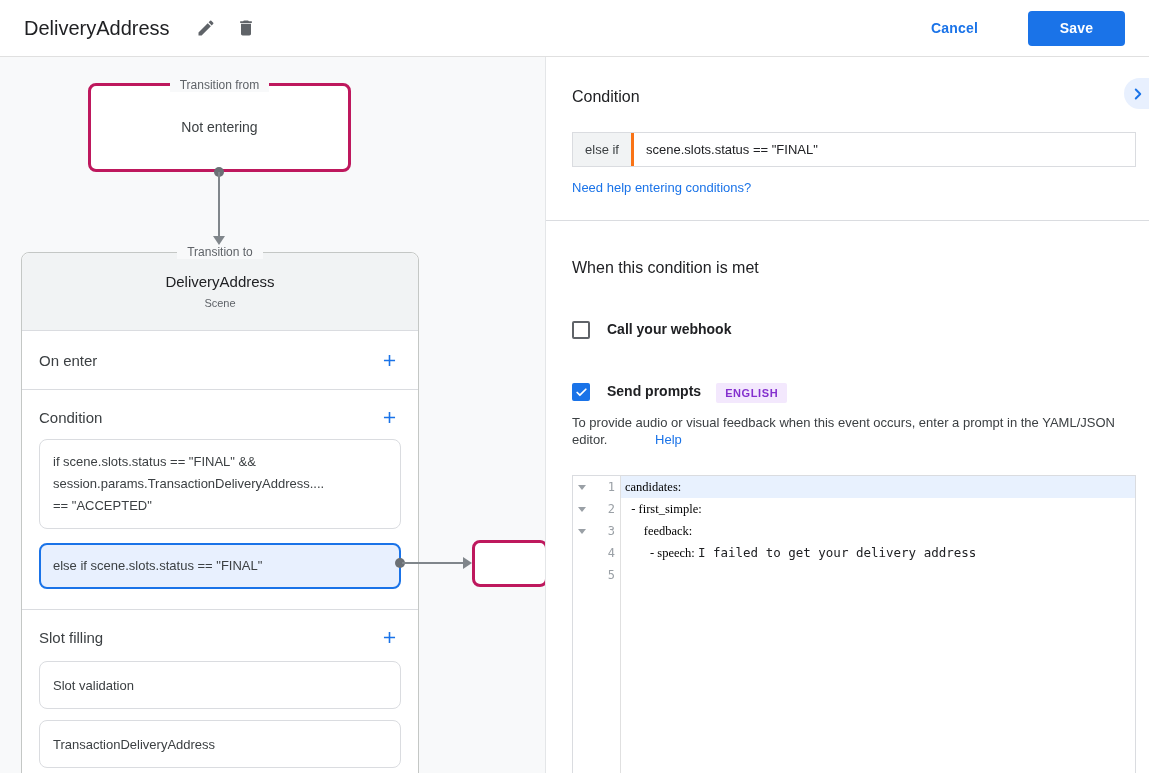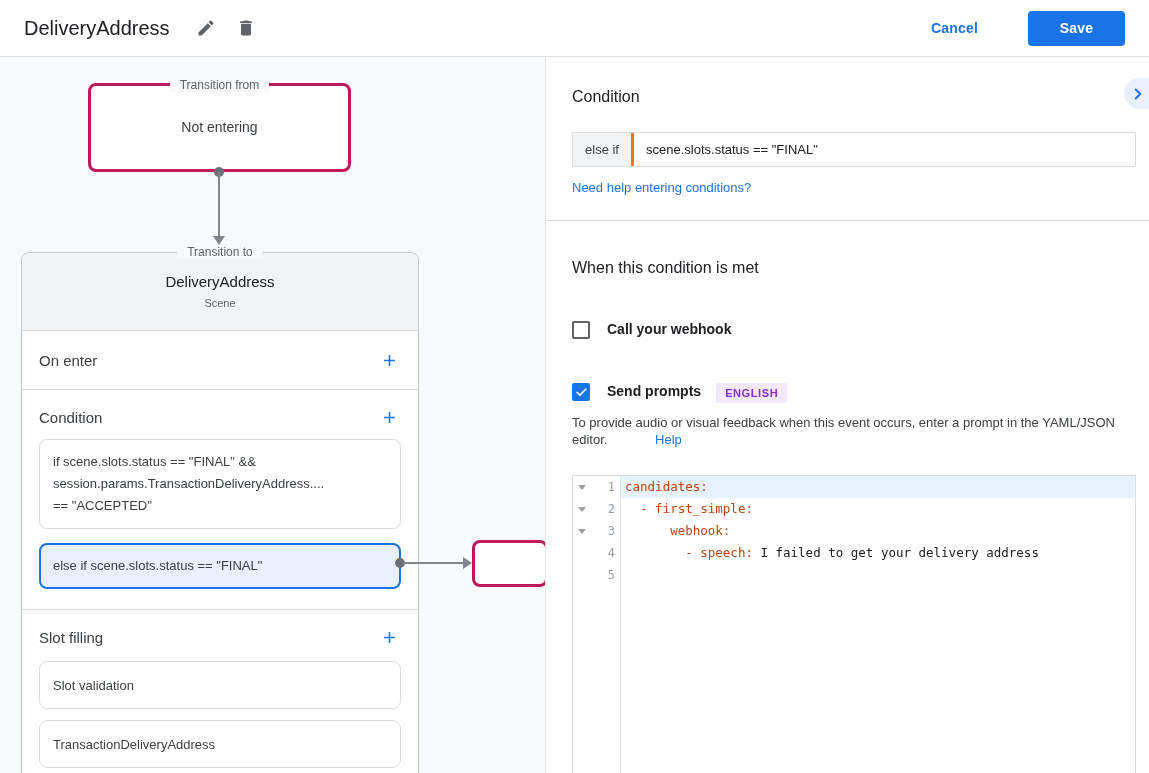--- a/index.html
+++ b/index.html
@@ -118,21 +118,21 @@
   .ed-row { display: flex; height: 22px; line-height: 22px; flex: none; }
   .ed-row.fill { flex: 1; height: auto; }
   .gutter { width: 48px; flex: none; display: flex; align-items: center;
     border-right: 1px solid #e0e0e0; }
   .fold { width: 18px; display: flex; justify-content: center; align-items: center; cursor: pointer; }
   .fold-tri { width: 0; height: 0; border-left: 4px solid transparent;
     border-right: 4px solid transparent; border-top: 5px solid #9aa0a6; }
   .lineno { flex: 1; text-align: right; padding-right: 5px; color: #9aa0a6; font-size: 12px; }
   .code { flex: 1; white-space: pre; padding-left: 4px; overflow: hidden; }
   .code.hl { background: #e8f1fe; }
-  .tok-key { color: #c2410c; }
+  .tok-key { color: #000000; font-family: Liberation Serif, serif; }
   .tok-text { color: #202124; }
 </style>
 </head>
 <body>
 
 <header class="topbar">
   <span class="title">DeliveryAddress</span>
   <button class="icon-btn">
     <span style="display:inline-flex">
       <svg width="20" height="20" viewBox="0 0 24 24">
@@ -289,21 +289,21 @@
         </div>
         <div class="code"><span class="tok-key">  - first_simple:</span></div>
       </div>
       <div class="ed-row">
         <div class="gutter">
           <span class="fold">
               <span class="fold-tri"></span>
             </span>
           <span class="lineno">3</span>
         </div>
-        <div class="code"><span class="tok-key">      webhook:</span></div>
+        <div class="code"><span class="tok-key">      feedback:</span></div>
       </div>
       <div class="ed-row">
         <div class="gutter">
           <span class="fold"></span>
           <span class="lineno">4</span>
         </div>
         <div class="code"><span class="tok-key">        - speech: </span><span class="tok-text">I failed to get your delivery address</span></div>
       </div>
       <div class="ed-row">
         <div class="gutter">

